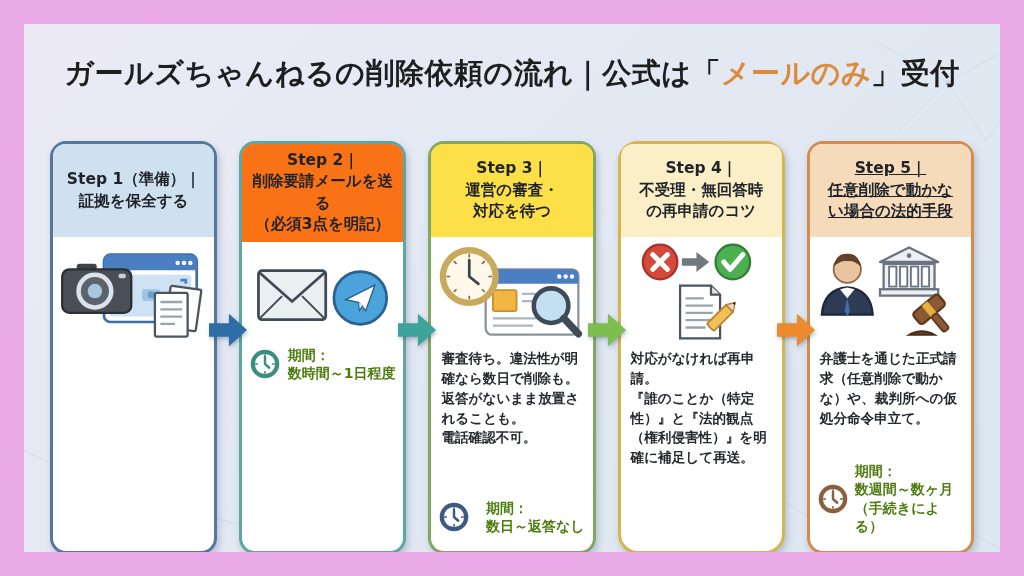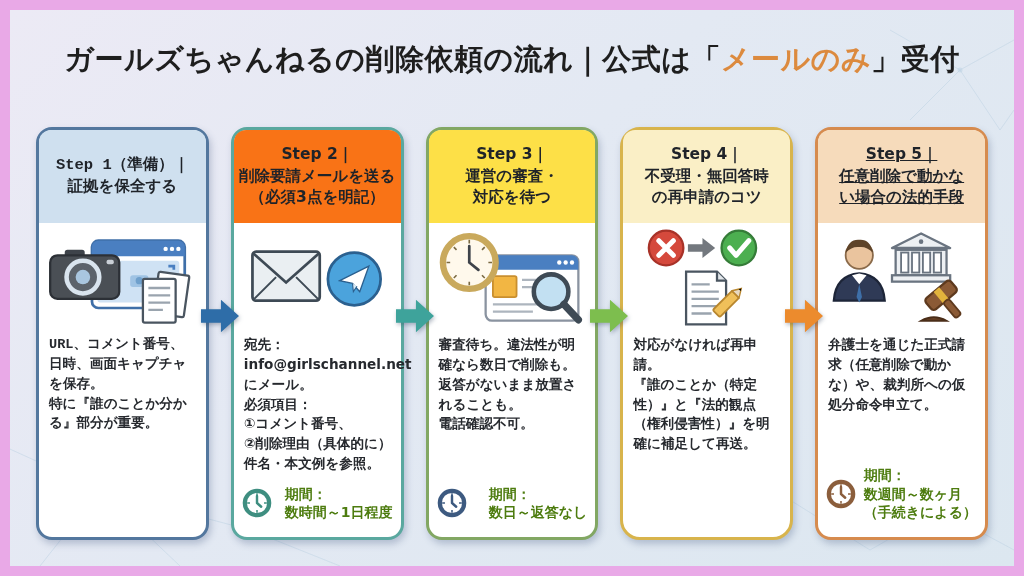--- a/index.html
+++ b/index.html
@@ -4,21 +4,21 @@
 <style>
   * { margin:0; padding:0; box-sizing:border-box; }
   html,body { width:1024px; height:576px; overflow:hidden; }
   body {
     font-family:"DejaVu Sans","Liberation Sans",sans-serif;
     font-weight:700;
   }
   .frame {
     width:1024px; height:576px;
     background:#E9A9E7;
-    padding:10px;
+    padding:24px;
   }
   .canvas {
     position:relative;
     width:100%; height:100%;
     background:linear-gradient(135deg,#ECEAF5 0%,#E3E9F3 45%,#DCE7F0 100%);
     overflow:hidden;
   }
   .bg-net { position:absolute; inset:0; pointer-events:none; }
   .title {
     position:absolute; top:30px; left:0; right:0;
@@ -105,21 +105,21 @@
           <circle cx="240" cy="520" r="2.5"></circle>
         <circle cx="950" cy="60" r="2.5"></circle>
           <circle cx="780" cy="490" r="2.5"></circle>
       </g>
     </svg>
 
     <div class="title" style="color: rgb(30, 30, 30);"><span>ガールズちゃんねるの削除依頼の流れ｜公式は「</span><span id="title-hl" style="color: rgb(220, 138, 62);">メールのみ</span><span>」受付</span></div>
 
     <div class="flow">
 
-      <div class="card" style="border-color: rgb(83, 119, 158); font-family: Liberation Mono, monospace;">
+      <div class="card" style="border-color: rgb(83, 119, 158);">
         <div class="card-header" style="background: rgb(207, 224, 239);">Step 1（準備）｜
 証拠を保全する</div>
         <div class="card-icon">
           <svg viewBox="0 0 170 110">
             <g>
               <rect x="52" y="14" width="102" height="74" rx="7" fill="#FFFFFF" stroke="#3F6FA8" stroke-width="3"></rect>
               <path d="M52 21 a7 7 0 0 1 7 -7 h88 a7 7 0 0 1 7 7 v10 h-102 z" fill="#4A7FC1"></path>
               <circle cx="133" cy="23" r="2.4" fill="#fff"></circle>
                 <circle cx="140" cy="23" r="2.4" fill="#fff"></circle>
                 <circle cx="147" cy="23" r="2.4" fill="#fff"></circle>
@@ -141,22 +141,20 @@
               <g transform="rotate(8 138 74)">
                 <rect x="122" y="50" width="34" height="46" rx="2" fill="#FFFFFF" stroke="#4A5560" stroke-width="2.5"></rect>
               </g>
               <rect x="108" y="56" width="36" height="48" rx="2" fill="#FFFFFF" stroke="#4A5560" stroke-width="2.5"></rect>
               <g stroke="#9AA4AE" stroke-width="2.5">
                 <path d="M114 66 h24 M114 74 h24 M114 82 h24 M114 90 h16"></path>
               </g>
             </g>
           </svg>
         </div>
-        <div class="card-body">URL、コメント番号、日時、画面キャプチャを保存。
-特に『誰のことか分かる』部分が重要。</div>
       </div>
 
       <div class="arrow" style="color: rgb(46, 109, 168);">
         <svg viewBox="0 0 40 42">
             <path d="M0 14 H21 V4 L40 21 L21 38 V28 H0 Z" fill="currentColor"></path>
           </svg>
       </div>
 
       <div class="card" style="border-color: rgb(90, 168, 159);">
         <div class="card-header" style="background: #f97316;">Step 2｜
@@ -169,27 +167,20 @@
               <path d="M15 28 L51 60 L87 28" fill="none" stroke="#3E4A55" stroke-width="3"></path>
               <path d="M16 78 L40 54 M86 78 L62 54" fill="none" stroke="#3E4A55" stroke-width="2.2"></path>
             </g>
             <g>
               <circle cx="126" cy="56" r="29" fill="#4BA3DC" stroke="#2B608F" stroke-width="3"></circle>
               <path d="M110 58 L142 42 L132 70 L124 61 Z" fill="#FFFFFF" stroke="#2B608F" stroke-width="1.5"></path>
               <path d="M124 61 L125 70 L129 64" fill="#D8E9F5" stroke="#2B608F" stroke-width="1.2"></path>
             </g>
           </svg>
         </div>
-        <div class="card-body">宛先：
-info@girlschannel.net
-にメール。
-必須項目：
-①コメント番号、
-②削除理由（具体的に）
-件名・本文例を参照。</div>
         <div class="card-period">
           <svg class="clock-svg" viewBox="0 0 32 32" style="color: rgb(62, 142, 128);">
             <circle cx="16" cy="16" r="13" fill="#FFFFFF" stroke="currentColor" stroke-width="4.5"></circle>
             <g stroke="currentColor" stroke-width="1.6">
                 <path d="M16 5.5v3 M16 23.5v3 M5.5 16h3 M23.5 16h3"></path>
               </g>
             <path d="M16 16 L16 8.5 M16 16 L20.5 20" stroke="currentColor" stroke-width="2.6" stroke-linecap="round" fill="none"></path>
           </svg>
           <span class="period-text">期間：
 数時間～1日程度</span>

